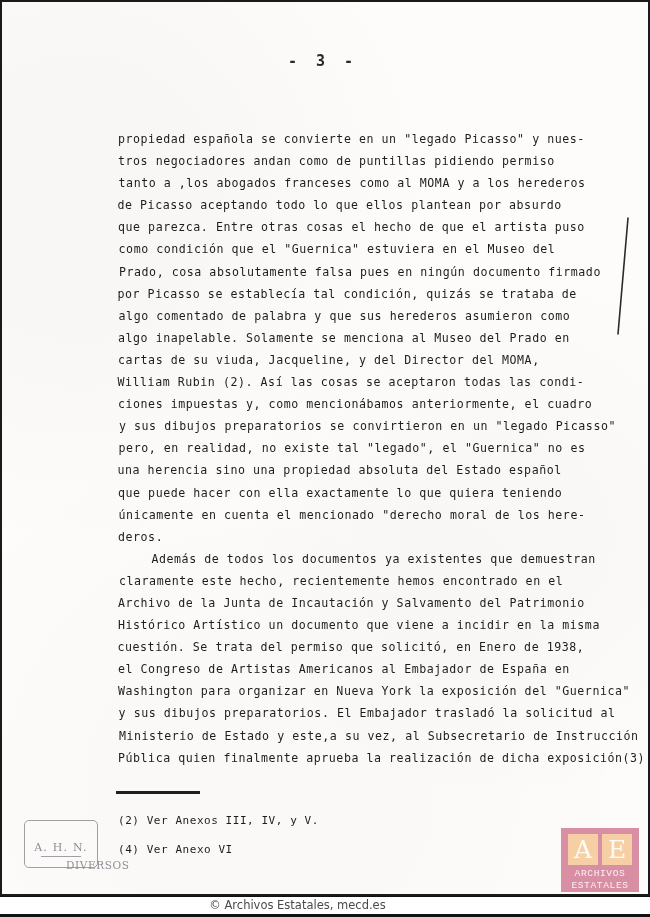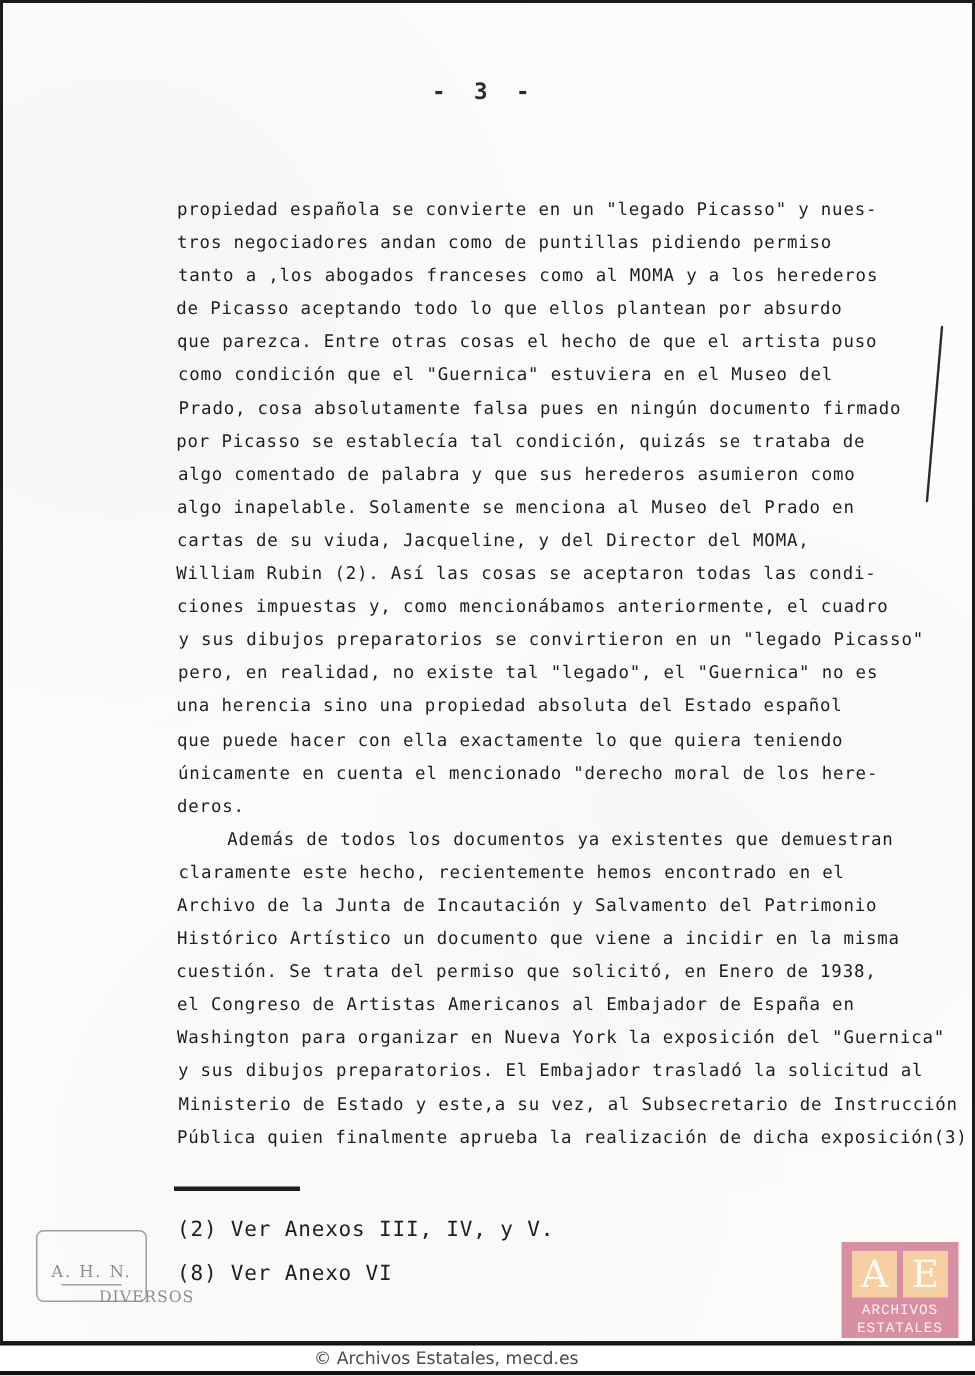--- a/index.html
+++ b/index.html
@@ -94,21 +94,21 @@
     top: 791px;
     width: 84px;
     height: 3px;
     background: #1f1f1f;
   }
   #footnotes {
     position: absolute;
     left: 118px;
     top: 806px;
     width: 420px;
-    font-size: 14px;
+    font-size: 11px;
     line-height: 29px;
     color: #1d1d1d;
     letter-spacing: 0.55px;
     white-space: pre;
   }
 
   
   #ahn-stamp {
     position: absolute;
     left: 24px;
@@ -208,21 +208,21 @@
   <div id="page-number">-  3  -</div>
 
   <div id="body-text"><div class="body-line">propiedad española se convierte en un "legado Picasso" y nues-</div><div class="body-line">tros negociadores andan como de puntillas pidiendo permiso</div><div class="body-line">tanto a ,los abogados franceses como al MOMA y a los herederos</div><div class="body-line">de Picasso aceptando todo lo que ellos plantean por absurdo</div><div class="body-line">que parezca. Entre otras cosas el hecho de que el artista puso</div><div class="body-line">como condición que el "Guernica" estuviera en el Museo del</div><div class="body-line">Prado, cosa absolutamente falsa pues en ningún documento firmado</div><div class="body-line">por Picasso se establecía tal condición, quizás se trataba de</div><div class="body-line">algo comentado de palabra y que sus herederos asumieron como</div><div class="body-line">algo inapelable. Solamente se menciona al Museo del Prado en</div><div class="body-line">cartas de su viuda, Jacqueline, y del Director del MOMA,</div><div class="body-line">William Rubin (2). Así las cosas se aceptaron todas las condi-</div><div class="body-line">ciones impuestas y, como mencionábamos anteriormente, el cuadro</div><div class="body-line">y sus dibujos preparatorios se convirtieron en un "legado Picasso"</div><div class="body-line">pero, en realidad, no existe tal "legado", el "Guernica" no es</div><div class="body-line">una herencia sino una propiedad absoluta del Estado español</div><div class="body-line">que puede hacer con ella exactamente lo que quiera teniendo</div><div class="body-line">únicamente en cuenta el mencionado "derecho moral de los here-</div><div class="body-line">deros.</div><div class="body-line indent">Además de todos los documentos ya existentes que demuestran</div><div class="body-line">claramente este hecho, recientemente hemos encontrado en el</div><div class="body-line">Archivo de la Junta de Incautación y Salvamento del Patrimonio</div><div class="body-line">Histórico Artístico un documento que viene a incidir en la misma</div><div class="body-line">cuestión. Se trata del permiso que solicitó, en Enero de 1938,</div><div class="body-line">el Congreso de Artistas Americanos al Embajador de España en</div><div class="body-line">Washington para organizar en Nueva York la exposición del "Guernica"</div><div class="body-line">y sus dibujos preparatorios. El Embajador trasladó la solicitud al</div><div class="body-line">Ministerio de Estado y este,a su vez, al Subsecretario de Instrucción</div><div class="body-line">Pública quien finalmente aprueba la realización de dicha exposición(3)</div></div>
 
   <svg id="margin-mark" viewBox="0 0 646 892">
     <path d="M 628 218 L 618 334" stroke="#2b2b2b" stroke-width="1.6" fill="none" stroke-linecap="round"></path>
   </svg>
 
   <div id="footnote-rule"></div>
 
-  <div id="footnotes"><div>(2) Ver Anexos III, IV, y V.</div><div>(8) Ver Anexo VI</div></div>
+  <div id="footnotes"><div>(2) Ver Anexos III, IV, y V.</div><div>(4) Ver Anexo VI</div></div>
 
   <div id="ahn-stamp">
     <div id="ahn-line1">A. H. N.</div>
     <div id="ahn-divider"></div>
     <div id="ahn-line2">DIVERSOS</div>
   </div>
 
   <div id="ae-logo">
     <div id="ae-letters">
       <div class="ae-tile">A</div>

